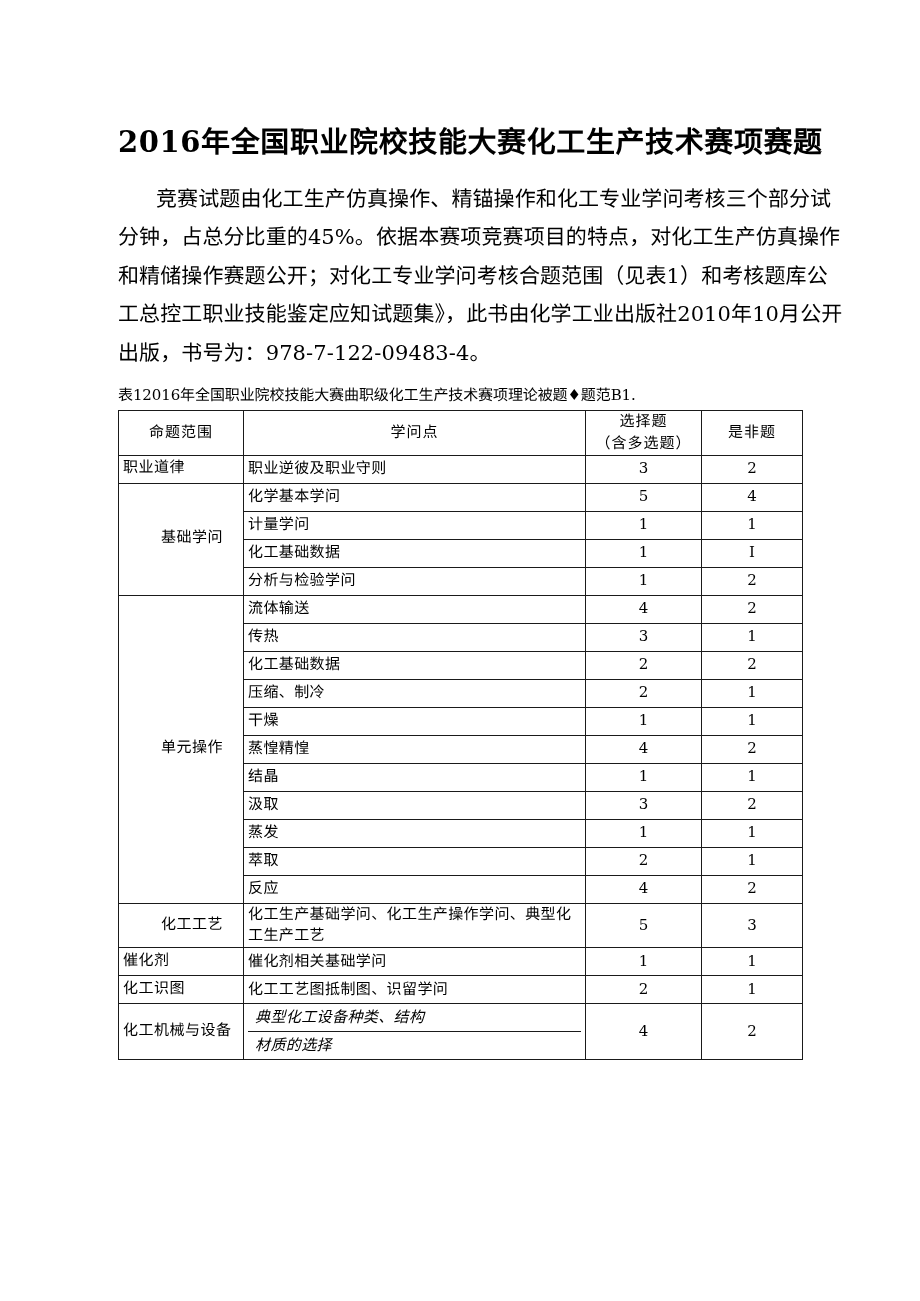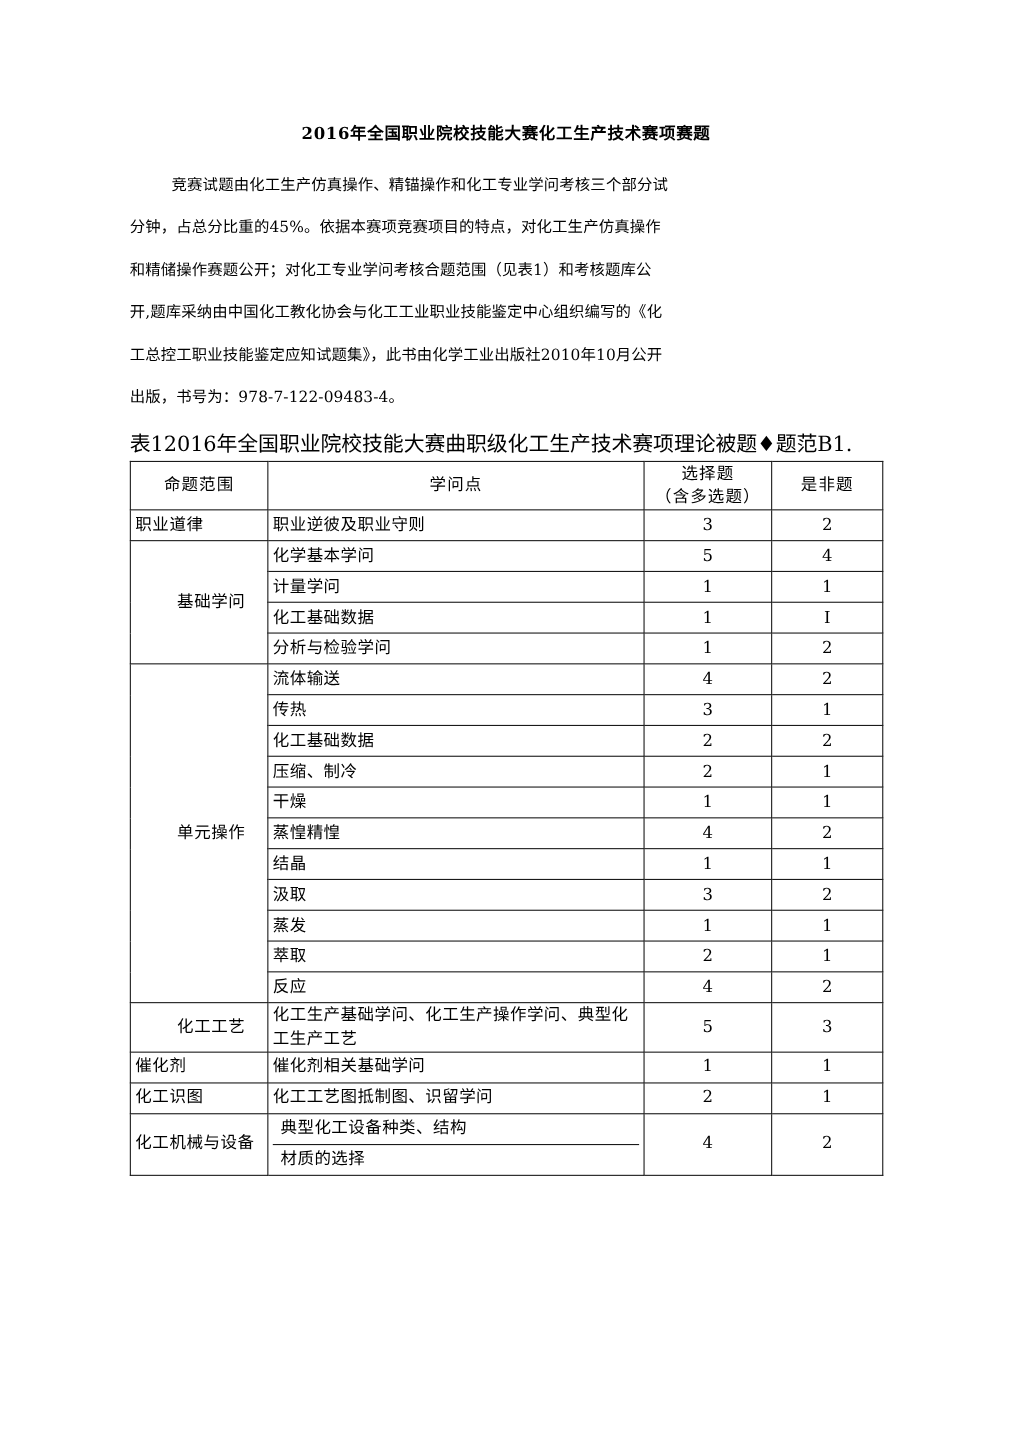--- a/index.html
+++ b/index.html
@@ -26,49 +26,49 @@
   }
   .content {
     position: absolute;
     left: 118px;
     top: 108px;
     width: 684px;
   }
 
   
   .doc-title {
-    font-size: 15px;
+    font-size: 29px;
     font-weight: 700;
     letter-spacing: 0.6px;
     text-align: center;
     line-height: 1.3;
-    margin: 4px 0 18px 0;
+    margin: 16px 0 18px 0;
     white-space: nowrap;
   }
 
   
   .body-par {
-    font-size: 14px;
+    font-size: 21px;
     line-height: 38.5px;
     letter-spacing: 0.1px;
     margin: 0;
     text-align: justify;
     text-justify: inter-ideograph;
   }
   .body-par .ln {
     display: block;
     white-space: nowrap;
   }
   .body-par .ln.indent {
     text-indent: 38px;
   }
 
   
   .table-caption {
-    font-size: 19px;
+    font-size: 15px;
     line-height: 22px;
     margin: 12px 0 4px 0;
     white-space: nowrap;
     letter-spacing: -0.1px;
   }
 
   
   table.qtable {
     border-collapse: collapse;
     width: 684px;
@@ -93,20 +93,21 @@
   .hdr-cell {
     text-align: center;
     height: 68px;
     letter-spacing: 1px;
   }
   .hdr-cell .l2 { display: block; }
   .cat-cell {
     text-align: left;
     padding-left: 6px;
     letter-spacing: 0.5px;
+    font-family: Liberation Mono, monospace;
   }
   .cat-cell.mid { vertical-align: middle; padding-left: 42px; }
   .topic-cell {
     text-align: left;
     padding-left: 7px;
     letter-spacing: 0.4px;
   }
   .num-cell {
     text-align: center;
     font-family: "DejaVu Serif", "Liberation Serif", serif;
@@ -116,37 +117,36 @@
     border-bottom: 1px solid #1a1a1a;
     height: 27px;
     display: flex;
     align-items: center;
   }
   .split-bot {
     height: 27px;
     display: flex;
     align-items: center;
   }
-  td.split-cell { padding: 0; }
+  td.split-cell { padding: 0; font-style: italic; }
   td.split-cell .split-top,
   td.split-cell .split-bot { padding-left: 7px; }
 </style>
 </head>
 <body>
 
 <div class="page">
   <div class="content">
 
     <h1 class="doc-title">2016年全国职业院校技能大赛化工生产技术赛项赛题</h1>
 
     <p class="body-par">
       <span class="ln indent">竞赛试题由化工生产仿真操作、精锚操作和化工专业学问考核三个部分试</span>
       <span class="ln">分钟，占总分比重的45%。依据本赛项竞赛项目的特点，对化工生产仿真操作</span>
       <span class="ln">和精储操作赛题公开；对化工专业学问考核合题范围（见表1）和考核题库公</span>
-      <span class="ln">开,题库采纳由中国化工教化协会与化工工业职业技能鉴定中心组织编写的《化</span>
       <span class="ln">工总控工职业技能鉴定应知试题集》，此书由化学工业出版社2010年10月公开</span>
       <span class="ln">出版，书号为：978-7-122-09483-4。</span>
     </p>
 
     <div class="table-caption">表12016年全国职业院校技能大赛曲职级化工生产技术赛项理论被题♦题范B1.</div>
 
     <table class="qtable">
       <colgroup>
         <col class="c1">
           <col class="c2">

